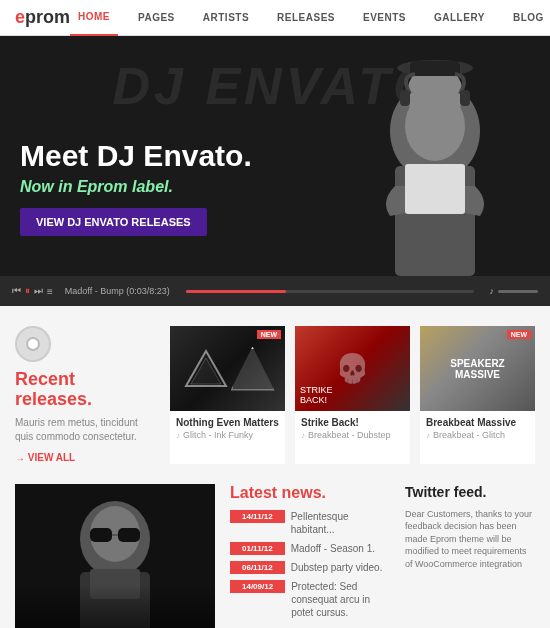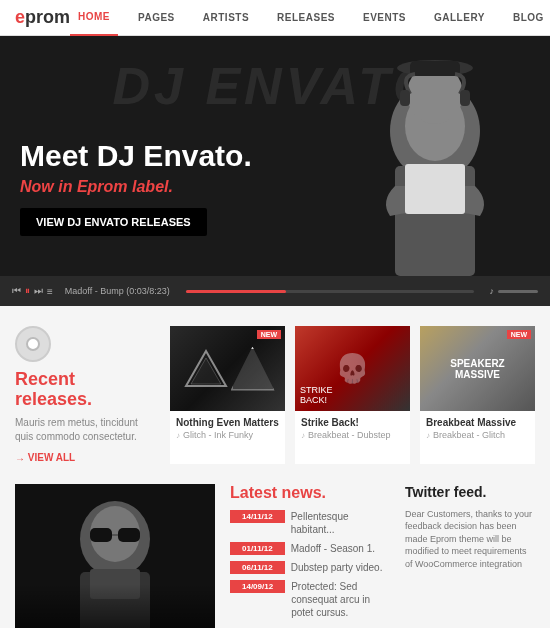--- a/index.html
+++ b/index.html
@@ -67,23 +67,23 @@
       font-size: 30px;
       font-weight: 700;
       color: #fff;
       line-height: 1.2;
     }
     .hero-subtitle {
       font-size: 16px;
       color: #fff;
       margin: 4px 0 12px 0;
     }
-    .hero-subtitle span { color: #ef4444; font-weight: bold; font-style: italic; }
+    .hero-subtitle span { color: #86efac; font-weight: bold; font-style: italic; }
     .hero-btn {
-      background: #000000;
+      background: #4c1d95;
       color: #fff;
       border: none;
       padding: 8px 16px;
       font-size: 11px;
       font-weight: bold;
       cursor: pointer;
       border-radius: 2px;
       text-transform: uppercase;
     }
 

